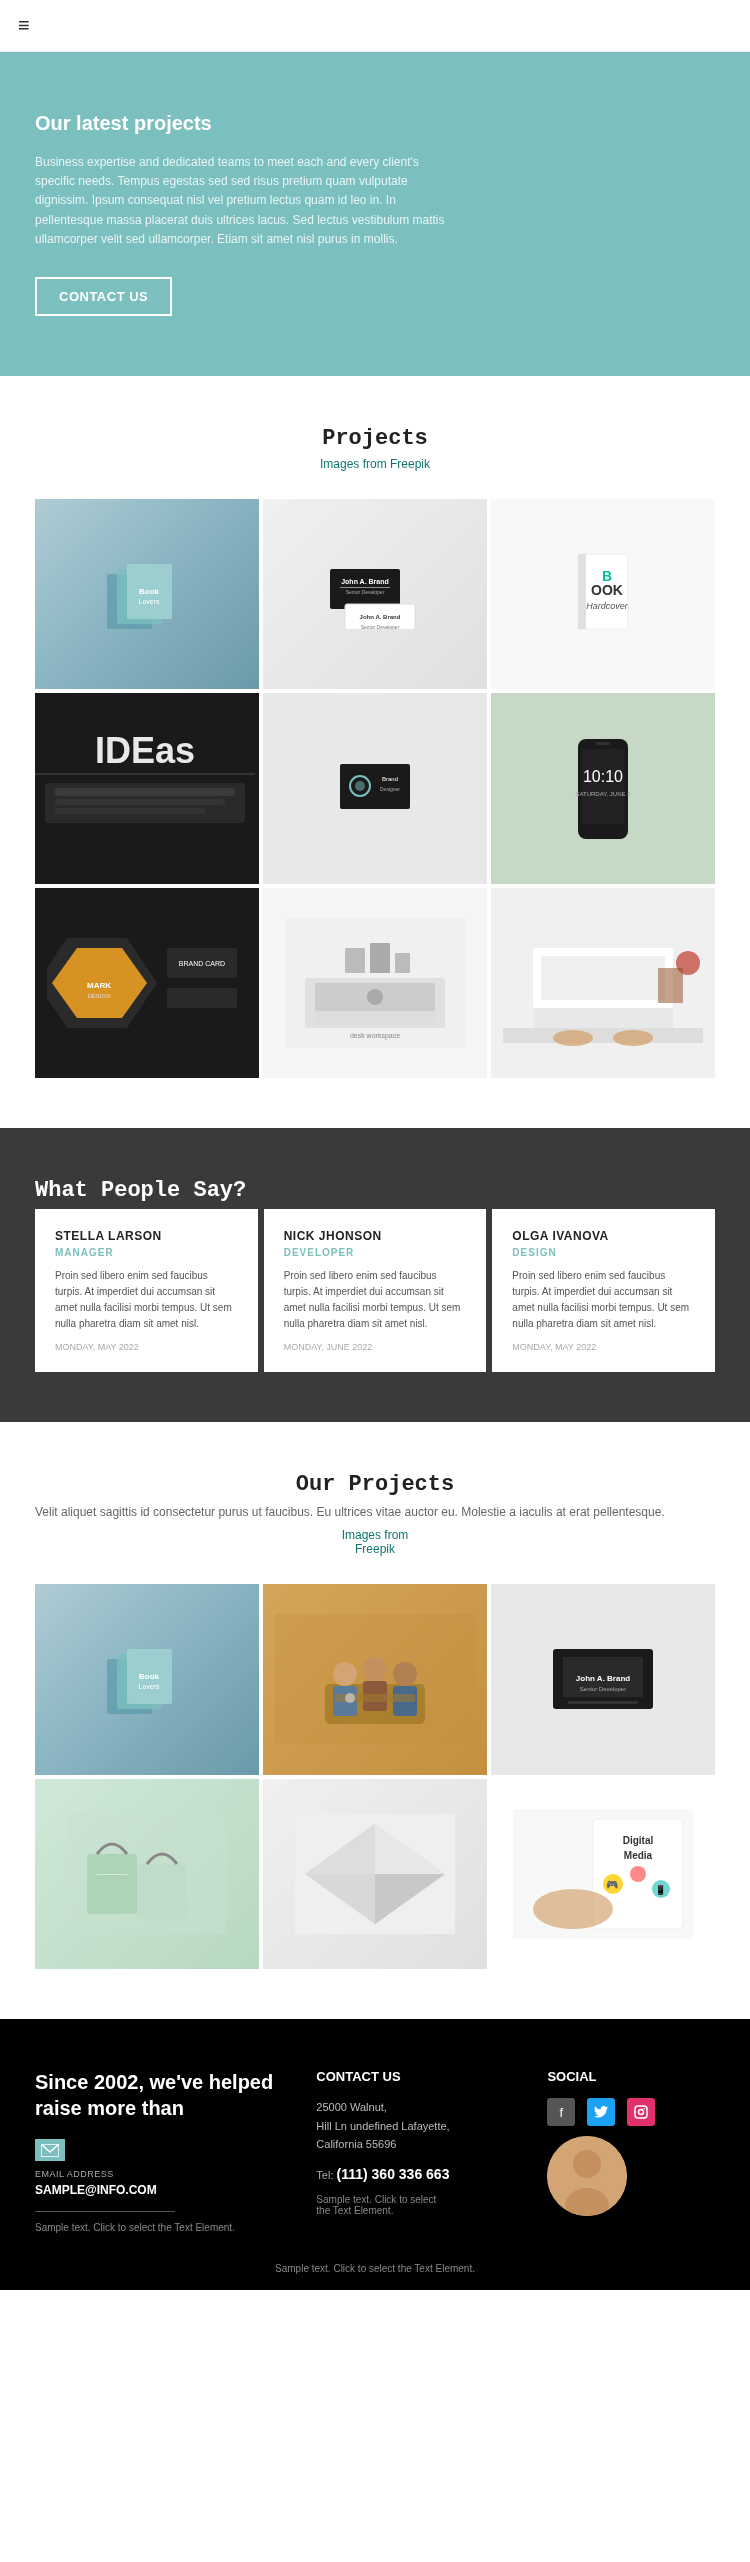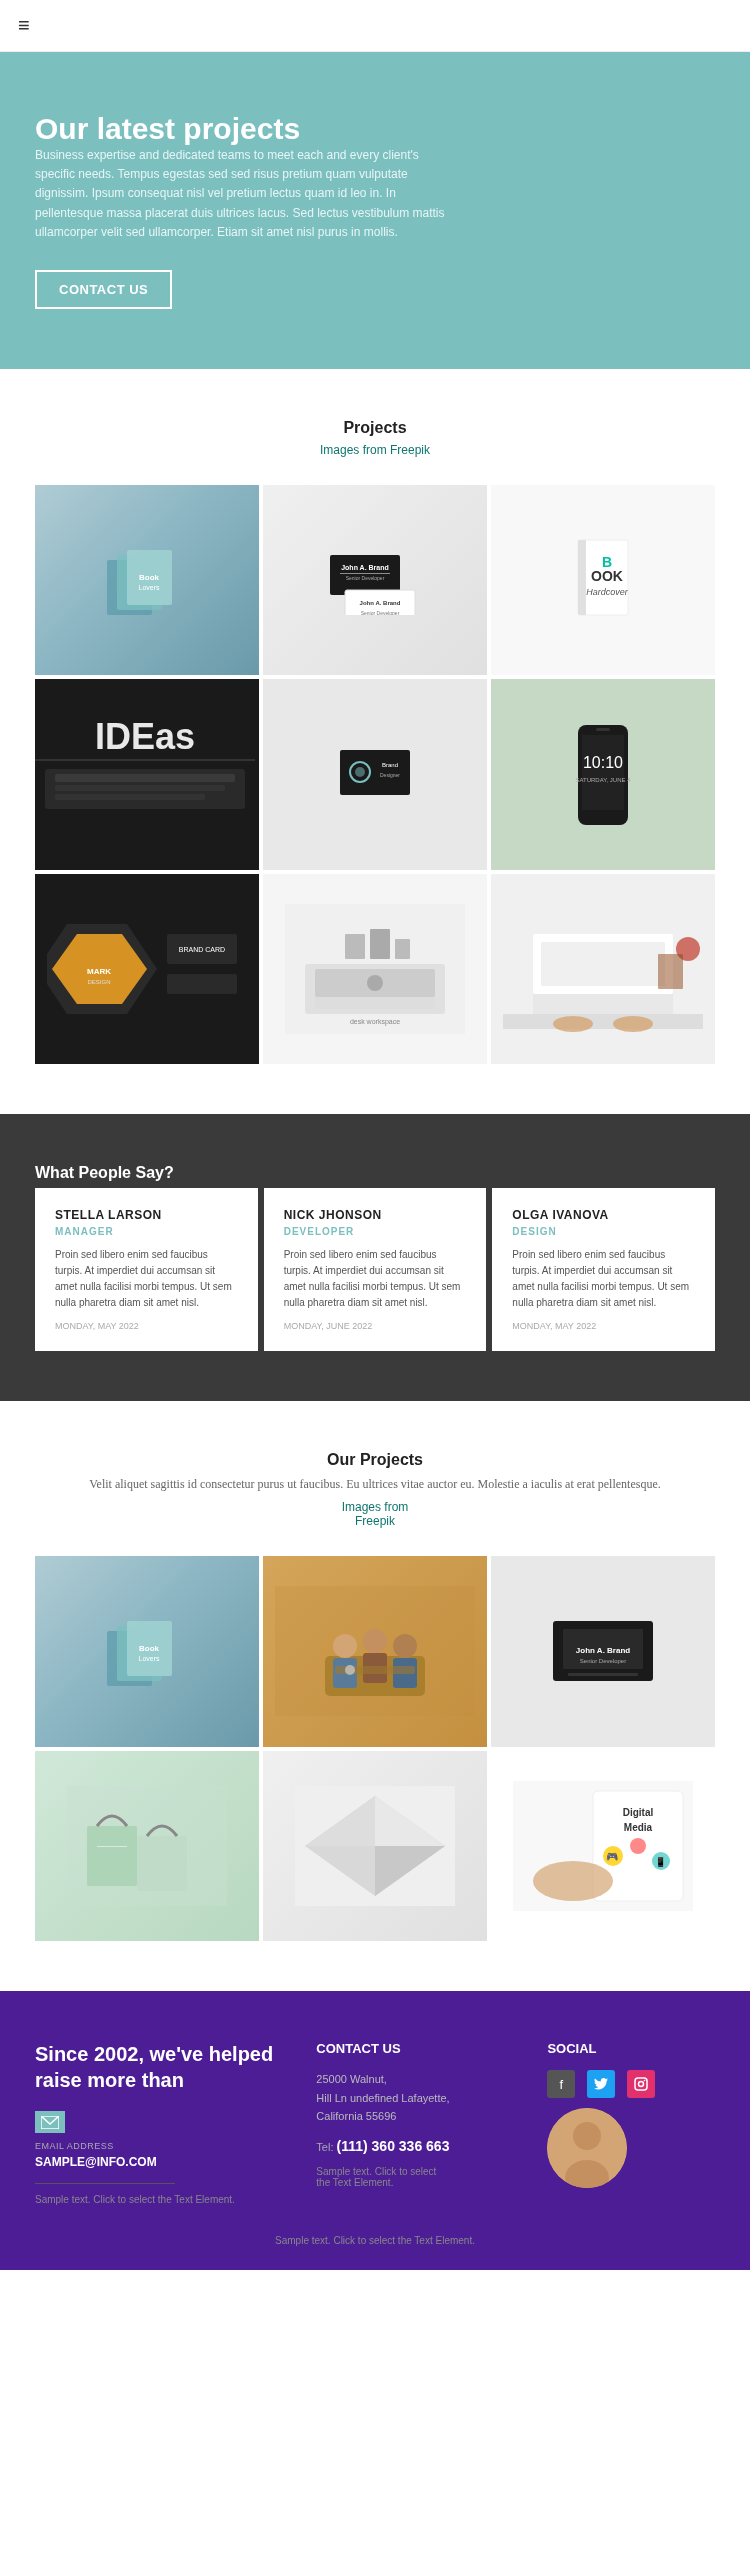--- a/index.html
+++ b/index.html
@@ -5,23 +5,24 @@
     * { margin: 0; padding: 0; box-sizing: border-box; }
     body { font-family: Arial, sans-serif; width: 750px; background: #fff; }
 
     
     .hero {
       background: #7bbfbf;
       padding: 60px 35px 60px 35px;
       min-height: 220px;
     }
     .hero h1 {
-      font-size: 30px;
+      font-size: 20px;
       font-weight: 700;
       color: #fff;
+      margin-bottom: 18px;
     }
     .hero p {
       font-size: 12px;
       color: #e8f5f5;
       line-height: 1.6;
       max-width: 420px;
       margin-bottom: 28px;
     }
     .btn-contact {
       display: inline-block;
@@ -35,24 +36,25 @@
       letter-spacing: 0.5px;
     }
 
     
     .section-projects {
       padding: 50px 35px 50px 35px;
       background: #fff;
     }
     .section-title {
       text-align: center;
-      font-size: 16px;
+      font-size: 22px;
       font-weight: 700;
       color: #222;
       margin-bottom: 6px;
+      font-family: Liberation Mono, monospace;
     }
     .section-subtitle {
       text-align: center;
       font-size: 12px;
       color: #0f766e;
       margin-bottom: 28px;
     }
 
     .grid-3 {
       display: grid;
@@ -129,41 +131,39 @@
       text-transform: uppercase;
     }
 
     
     .section-our-projects {
       padding: 50px 35px;
       background: #fff;
     }
     .section-our-projects .section-title { text-align: center; }
     .our-projects-desc {
-      text-align: center;
       font-size: 12px;
       color: #666;
       margin-bottom: 6px;
       line-height: 1.6;
-      font-family: Liberation Serif, serif;
     }
     .grid-2-col {
       display: grid;
       grid-template-columns: 1fr 1fr 1fr;
       gap: 4px;
       margin-top: 20px;
     }
     .grid-2-col .grid-cell {
       aspect-ratio: 1 / 0.85;
     }
 
     
     .footer {
-      background: #4c1d95;
-      padding: 50px 35px 24px 35px;
+      background: #000000;
+      padding: 50px 35px 16px 35px;
       color: #ccc;
     }
     .footer-grid {
       display: grid;
       grid-template-columns: 1.5fr 1.2fr 1fr;
       gap: 30px;
     }
     .footer-col-title {
       font-size: 13px;
       font-weight: 700;

